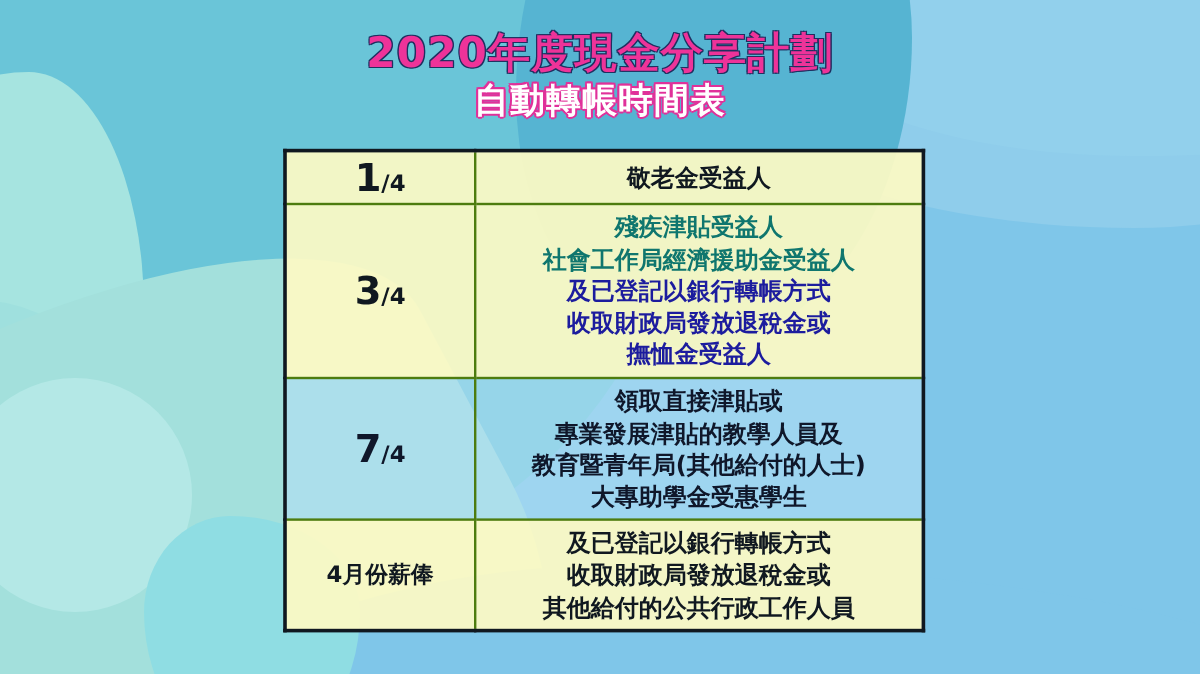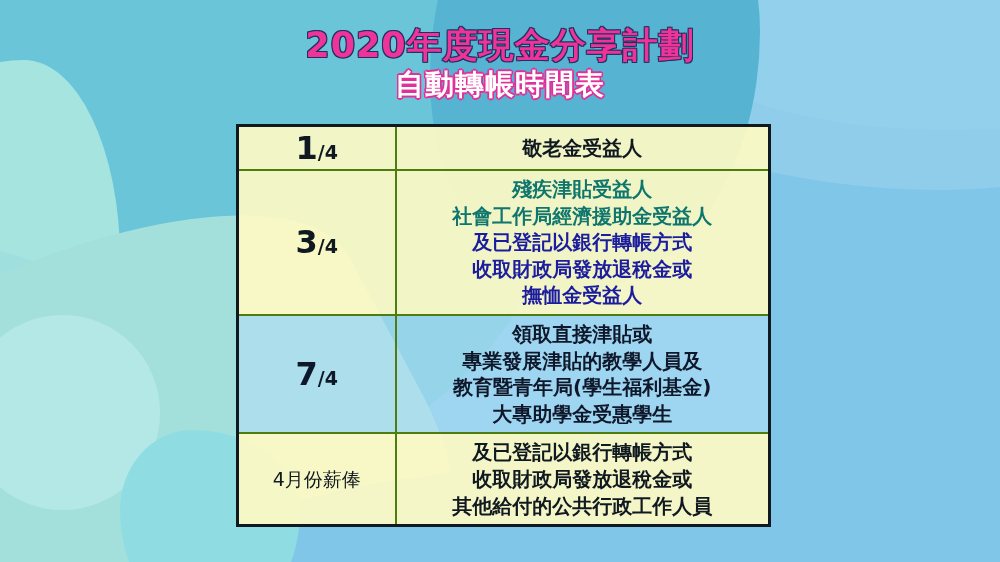--- a/index.html
+++ b/index.html
@@ -169,21 +169,21 @@
     line-height: 1;
     font-family: "DejaVu Sans", "Liberation Sans", sans-serif;
   }
   .date-small {
     font-size: 19px;
     font-weight: 700;
     line-height: 1;
   }
   .date-plain {
     font-size: 19px;
-    font-weight: 400;
+    font-weight: 700;
     line-height: 1.1;
     font-family: "DejaVu Sans", "Liberation Sans", sans-serif;
   }
 
   .c-black   { color: #101820; }
   .c-green   { color: #12694A; }
   .c-darkred { color: #0f172a; }
   .c-pink    { color: #0f766e; }
   .c-navy    { color: #1C1C9E; }
 
@@ -244,21 +244,21 @@
             <span class="line c-navy">及已登記以銀行轉帳方式</span>
             <span class="line c-navy">收取財政局發放退稅金或</span>
             <span class="line c-navy">撫恤金受益人</span>
           </td>
         </tr>
         <tr>
           <td class="tint-blue "><span class="date-big c-darkred">7</span><span class="date-small c-darkred">/4</span></td>
           <td class="tint-blue  desc">
             <span class="line c-darkred">領取直接津貼或</span>
             <span class="line c-darkred">專業發展津貼的教學人員及</span>
-            <span class="line c-darkred">教育暨青年局(學生福利基金)</span>
+            <span class="line c-darkred">教育暨青年局(其他給付的人士)</span>
             <span class="line c-darkred">大專助學金受惠學生</span>
           </td>
         </tr>
         <tr>
           <td class="tint-yellow r5"><span class="date-plain c-black">4月份薪俸</span></td>
           <td class="tint-yellow r5 desc">
             <span class="line c-black">及已登記以銀行轉帳方式</span>
             <span class="line c-black">收取財政局發放退稅金或</span>
             <span class="line c-black">其他給付的公共行政工作人員</span>
           </td>

